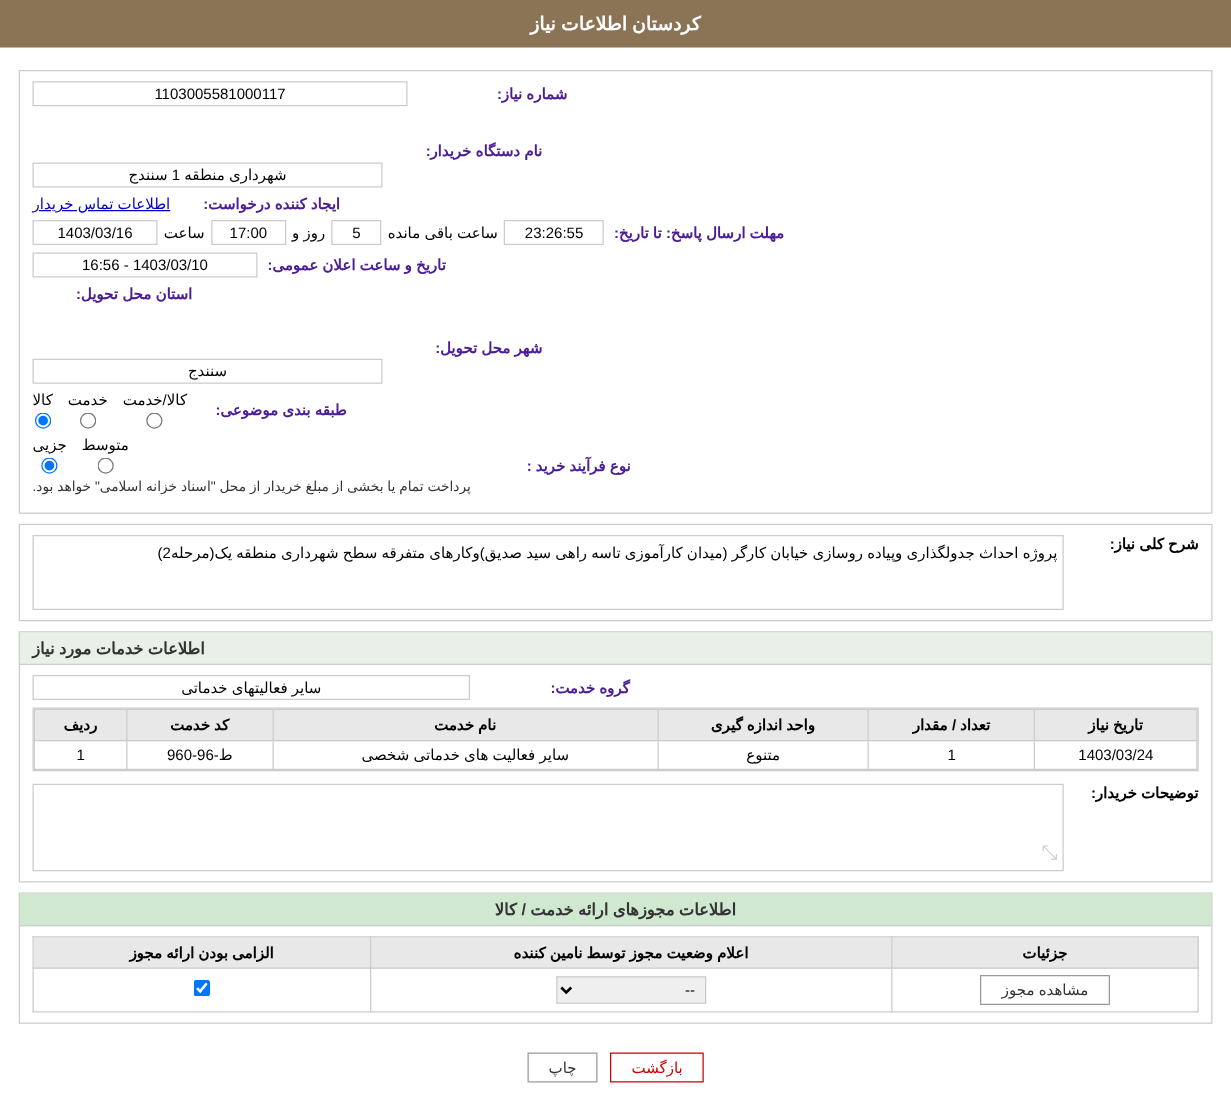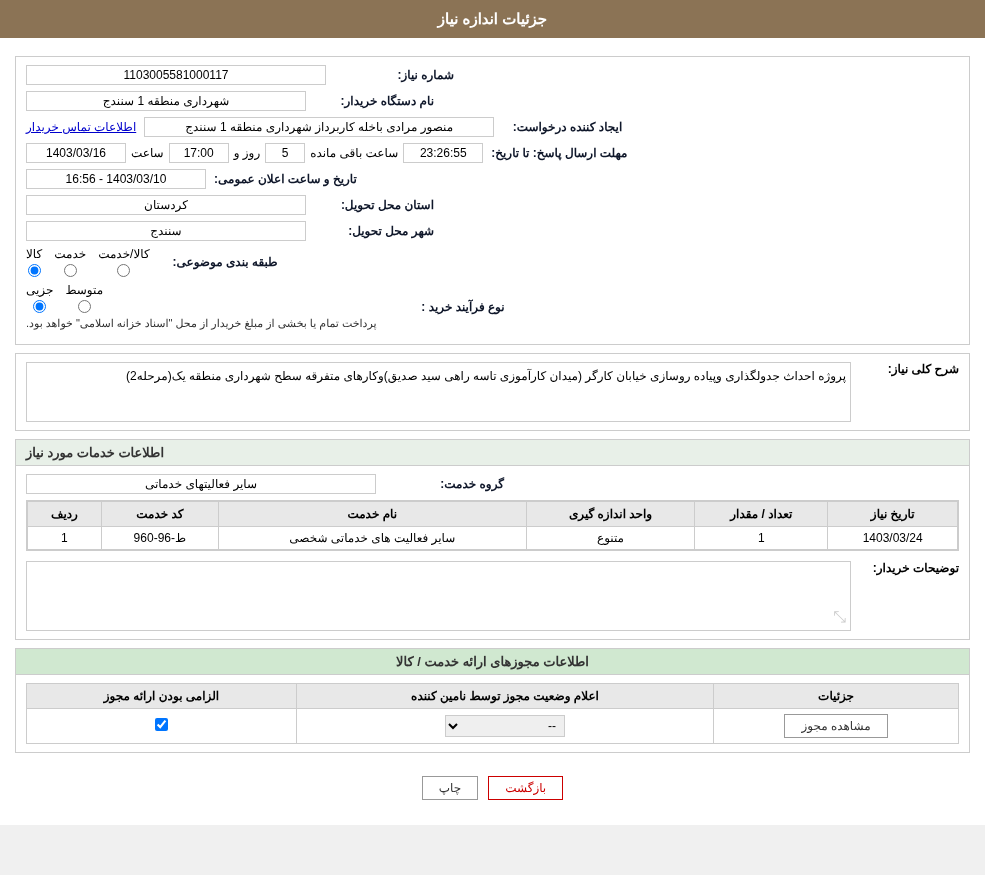--- a/index.html
+++ b/index.html
@@ -29,40 +29,41 @@
       padding: 8px 10px;
     }
     .info-row {
       display: flex;
       align-items: center;
       margin-bottom: 6px;
       justify-content: flex-end;
     }
     .info-label {
       font-weight: bold;
-      color: #0f172a;
+      color: #4c1d95;
       white-space: nowrap;
       margin-right: 0;
       margin-left: 8px;
       min-width: 120px;
       text-align: right;
     }
     .info-value {
       border: 1px solid #ccc;
       padding: 2px 6px;
       background: #fff;
       min-width: 200px;
       text-align: center;
       font-size: 12px;
     }
     .info-value.wide {
       min-width: 350px;
     }
     .info-value.medium {
       min-width: 280px;
+      margin-top: 39px;
     }
     .small-input {
       border: 1px solid #ccc;
       padding: 2px 5px;
       background: #fff;
       text-align: center;
       font-size: 12px;
     }
     .link-blue {
       color: #0000cc;
@@ -196,41 +197,40 @@
       font-size: 13px;
       color: #333;
       border-bottom: 1px solid #ccc;
     }
   </style>
 </head>
 <body>
 
 <div class="page-wrapper">
   <div class="header-bar">
-    <span>جزئیات اندازه نیاز</span>
+    <span>کردستان اطلاعات نیاز</span>
   </div>
 
   <div class="main-content">
 
     <div class="outer-border">
       <div class="section-body">
 
         <div class="info-row">
           <span class="info-label">شماره نیاز:</span>
           <span class="info-value" style="min-width:300px;">1103005581000117</span>
         </div>
 
         <div class="info-row">
           <span class="info-label">نام دستگاه خریدار:</span>
           <span class="info-value medium">شهرداری منطقه 1 سنندج</span>
         </div>
 
         <div class="info-row">
           <span class="info-label">ایجاد کننده درخواست:</span>
-          <span class="info-value wide">منصور مرادی باخله کاربرداز شهرداری منطقه 1 سنندج</span>
           <span class="link-blue" style="margin-right:8px; white-space:nowrap;">اطلاعات تماس خریدار</span>
         </div>
 
         <div class="info-row">
           <span class="info-label">مهلت ارسال پاسخ: تا تاریخ:</span>
           <span class="inline-row">
             <span class="small-input" style="min-width:80px;">23:26:55</span>
             <span>ساعت باقی مانده</span>
             <span class="small-input" style="min-width:40px;">5</span>
             <span>روز و</span>
@@ -240,21 +240,20 @@
           </span>
         </div>
 
         <div class="info-row">
           <span class="info-label">تاریخ و ساعت اعلان عمومی:</span>
           <span class="info-value" style="min-width:180px;text-align:center;">1403/03/10 - 16:56</span>
         </div>
 
         <div class="info-row">
           <span class="info-label">استان محل تحویل:</span>
-          <span class="info-value medium">کردستان</span>
         </div>
 
         <div class="info-row">
           <span class="info-label">شهر محل تحویل:</span>
           <span class="info-value medium">سنندج</span>
         </div>
 
         <div class="info-row">
           <span class="info-label">طبقه بندی موضوعی:</span>
           <div class="radio-group">

